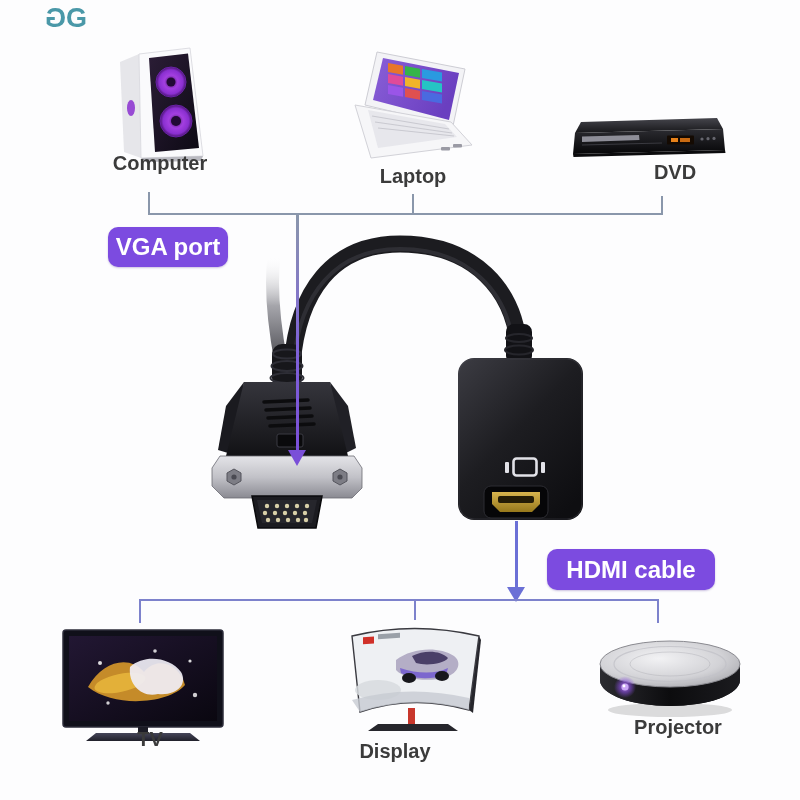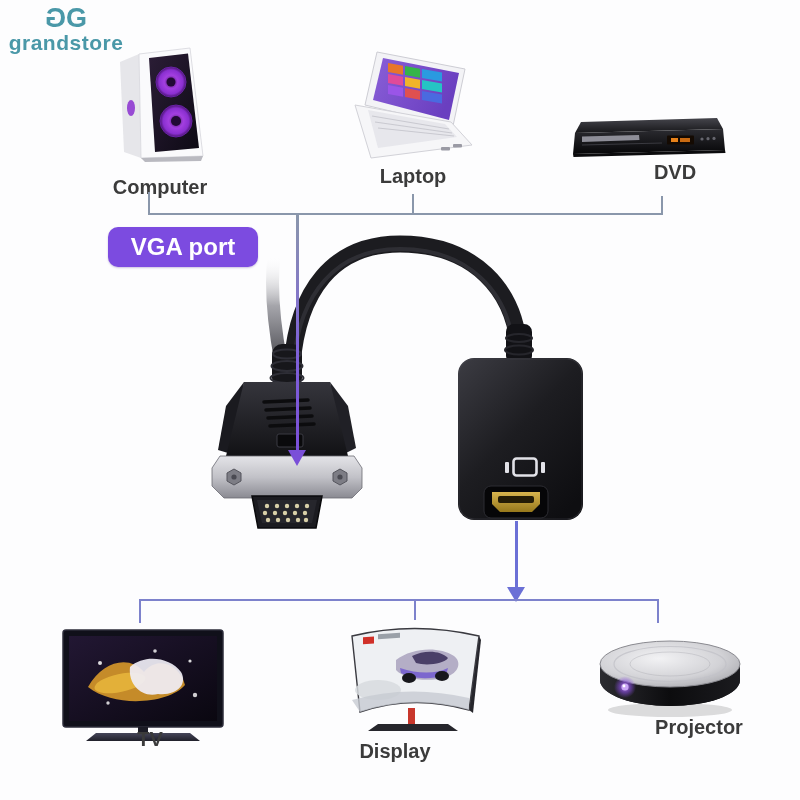--- a/index.html
+++ b/index.html
@@ -20,33 +20,32 @@
   #vga-arrow-line{left:296px;top:214px;width:3px;height:238px;
      background:linear-gradient(#8a97ab,#7f63d8 55%,#7a4fd8);}
   #vga-arrow-head{left:288px;top:450px;width:0;height:0;border-left:9px solid transparent;
      border-right:9px solid transparent;border-top:16px solid #7a4fd8;}
   #hdmi-arrow-line{left:515px;top:521px;width:3px;height:68px;background:#6b70d6;}
   #hdmi-arrow-head{left:507px;top:587px;width:0;height:0;border-left:9px solid transparent;
      border-right:9px solid transparent;border-top:15px solid #6b70d6;}
   
   .badge{background:#7c4be0;color:#fff;font-weight:bold;font-size:24px;border-radius:10px;
      display:flex;align-items:center;justify-content:center;box-shadow:0 1px 2px rgba(60,20,140,.25);}
-  #vga-badge{left:108px;top:227px;width:150px;height:40px;}
+  #vga-badge{left:108px;top:227px;width:120px;height:40px;}
   #hdmi-badge{left:547px;top:549px;width:168px;height:41px;}
 </style>
 </head>
 <body>
 
 <div id="canvas">
 
   <div class="abs" id="brand">
     <div id="monogram">
       <span class="flip">G</span><span>G</span>
     </div>
-    <div id="brand-name">grandstore</div>
   </div>
 
   <svg class="abs" style="left:112px;top:46px" width="100" height="118" viewBox="0 0 100 118">
     <defs>
       <linearGradient id="winGrad" x1="0" y1="0" x2="1" y2="1">
         <stop offset="0" stop-color="#2b1d36"></stop>
           <stop offset="1" stop-color="#0d0a14"></stop>
       </linearGradient>
       <radialGradient id="fanGrad" cx="0.5" cy="0.5" r="0.5">
         <stop offset="0" stop-color="#3a1050"></stop>
@@ -58,21 +57,21 @@
     <polygon points="8,16 27,8 29,112 12,106" fill="#e6e6ea"></polygon>
     <polygon points="27,8 78,2 91,110 29,112" fill="#fafafc" stroke="#d6d6dc" stroke-width="0.8"></polygon>
     <polygon points="37,12 76,7.5 87,102 43,106" fill="url(#winGrad)"></polygon>
     <circle cx="59" cy="36" r="15" fill="url(#fanGrad)" stroke="#6a22a8" stroke-width="1"></circle>
     <circle cx="59" cy="36" r="4.5" fill="#220a34"></circle>
     <circle cx="64" cy="75" r="16" fill="url(#fanGrad)" stroke="#6a22a8" stroke-width="1"></circle>
     <circle cx="64" cy="75" r="5" fill="#220a34"></circle>
     <ellipse cx="19" cy="62" rx="4" ry="8" fill="#8a2fd0" opacity="0.85"></ellipse>
     <polygon points="29,112 91,110 89,115 33,116" fill="#b9b9c0"></polygon>
   </svg>
-  <div class="abs dev-label" style="left:105px;top:176px">Computer</div>
+  <div class="abs dev-label" style="left:105px;top:152px">Computer</div>
 
   <svg class="abs" style="left:345px;top:50px" width="130" height="112" viewBox="0 0 130 112">
     <defs>
       <linearGradient id="lapGrad" x1="0" y1="0" x2="1" y2="0.4">
         <stop offset="0" stop-color="#8a5fd8"></stop>
           <stop offset="1" stop-color="#6a3fc0"></stop>
       </linearGradient>
     </defs>
     <polygon points="32,2 120,19 108,76 20,55" fill="#f3f3f6" stroke="#cdcdd4" stroke-width="1"></polygon>
     <polygon points="38,8 114,23 104,70 28,50" fill="url(#lapGrad)"></polygon>
@@ -216,20 +215,23 @@
   </svg>
 
   <div class="abs" id="vga-arrow-line"></div>
   <div class="abs" id="vga-arrow-head"></div>
   <div class="abs badge" id="vga-badge">
     <span>VGA port</span>
   </div>
 
   <div class="abs" id="hdmi-arrow-line"></div>
   <div class="abs" id="hdmi-arrow-head"></div>
+  <div class="abs badge" id="hdmi-badge">
+    <span>HDMI cable</span>
+  </div>
 
   <div class="abs bline" style="left:139px;top:599px;width:520px;height:2px"></div>
   <div class="abs bline" style="left:139px;top:599px;width:2px;height:24px"></div>
   <div class="abs bline" style="left:414px;top:599px;width:2px;height:21px"></div>
   <div class="abs bline" style="left:657px;top:599px;width:2px;height:24px"></div>
 
   <svg class="abs" style="left:58px;top:627px" width="170" height="120" viewBox="0 0 170 120">
     <defs>
       <linearGradient id="tvScr" x1="0" y1="0" x2="1" y2="1">
         <stop offset="0" stop-color="#221733"></stop>
@@ -293,15 +295,15 @@
     <ellipse cx="85" cy="80" rx="62" ry="7" fill="#1a1a1a" opacity="0.15"></ellipse>
     <path d="M15,34 L15,50 A70,26 0 0 0 155,50 L155,34 Z" fill="url(#projBody)"></path>
     <ellipse cx="85" cy="50" rx="70" ry="26" fill="url(#projBody)"></ellipse>
     <ellipse cx="85" cy="34" rx="70" ry="23" fill="url(#projTop)" stroke="#8a8a90" stroke-width="1"></ellipse>
     <ellipse cx="85" cy="34" rx="56" ry="17.5" fill="none" stroke="#c2c2c8" stroke-width="1.2" opacity="0.8"></ellipse>
     <ellipse cx="85" cy="34" rx="40" ry="12" fill="none" stroke="#b2b2b8" stroke-width="0.8" opacity="0.6"></ellipse>
     <circle cx="40" cy="57" r="11" fill="url(#glow)"></circle>
     <circle cx="40" cy="57" r="3.6" fill="#caa6f6"></circle>
     <circle cx="39" cy="56" r="1.4" fill="#ffffff"></circle>
   </svg>
-  <div class="abs dev-label" style="left:644px;top:716px">Projector</div>
+  <div class="abs dev-label" style="left:623px;top:716px">Projector</div>
 
 </div>
 
 </body></html>

